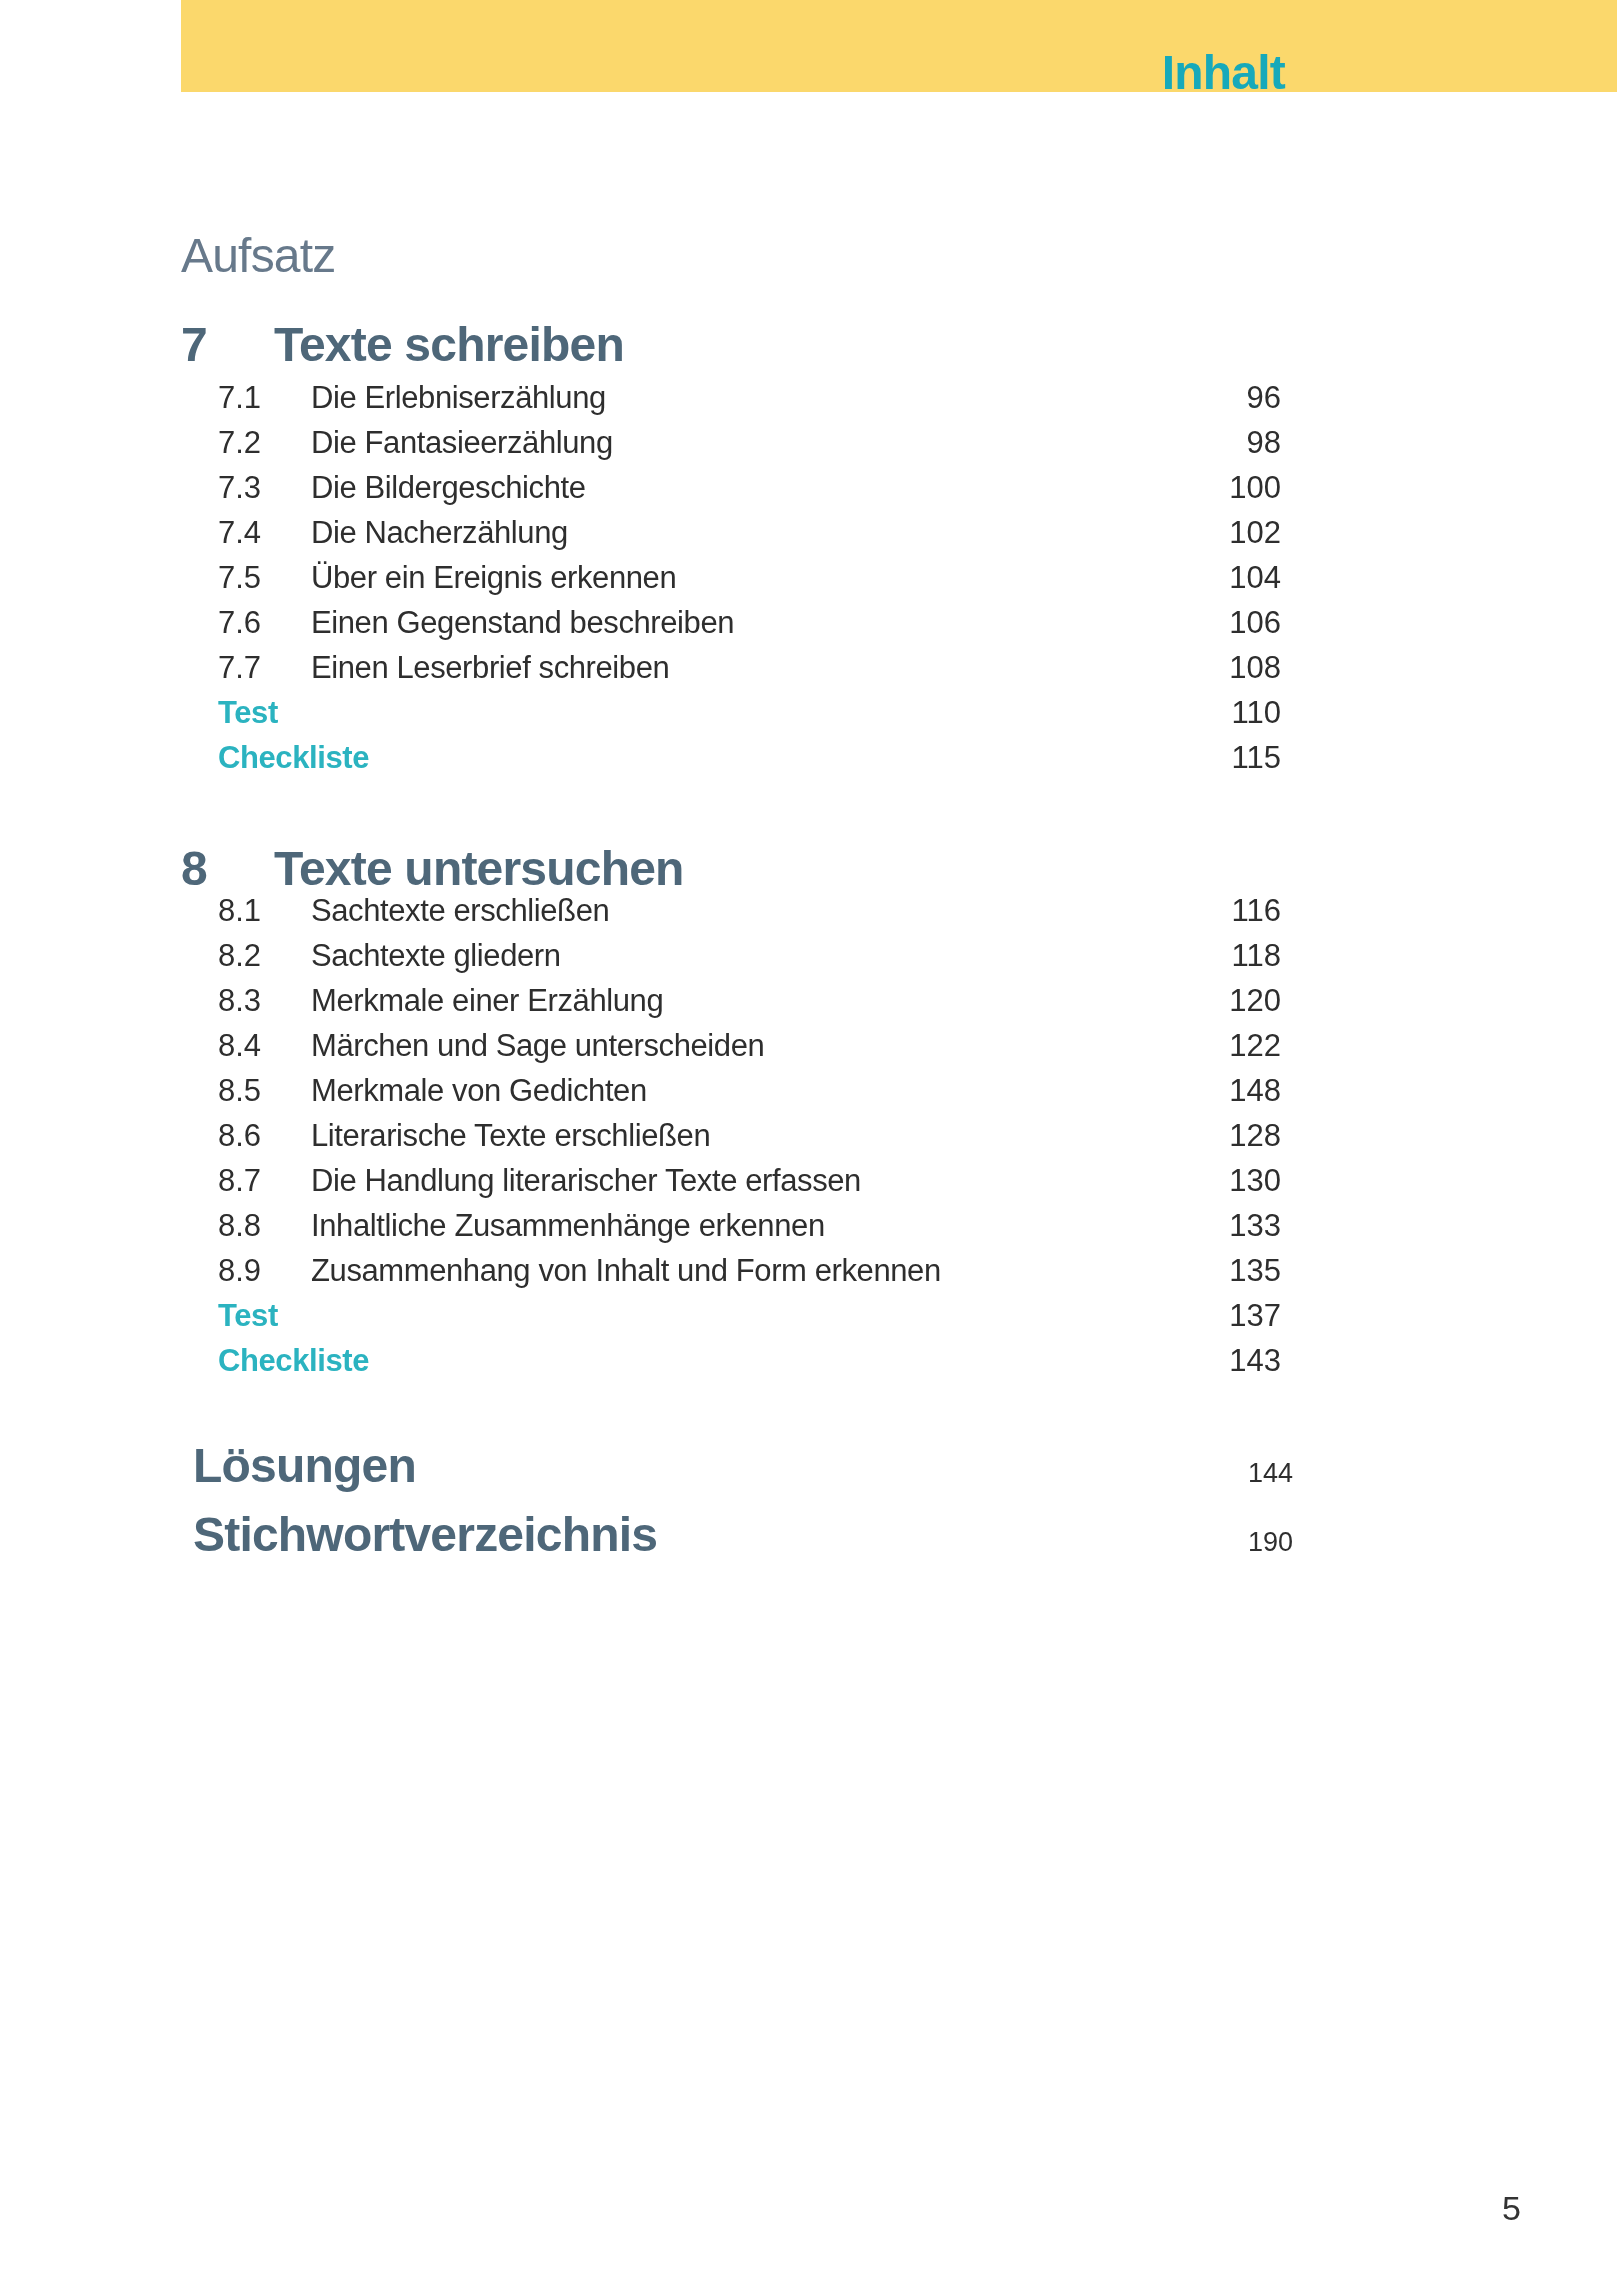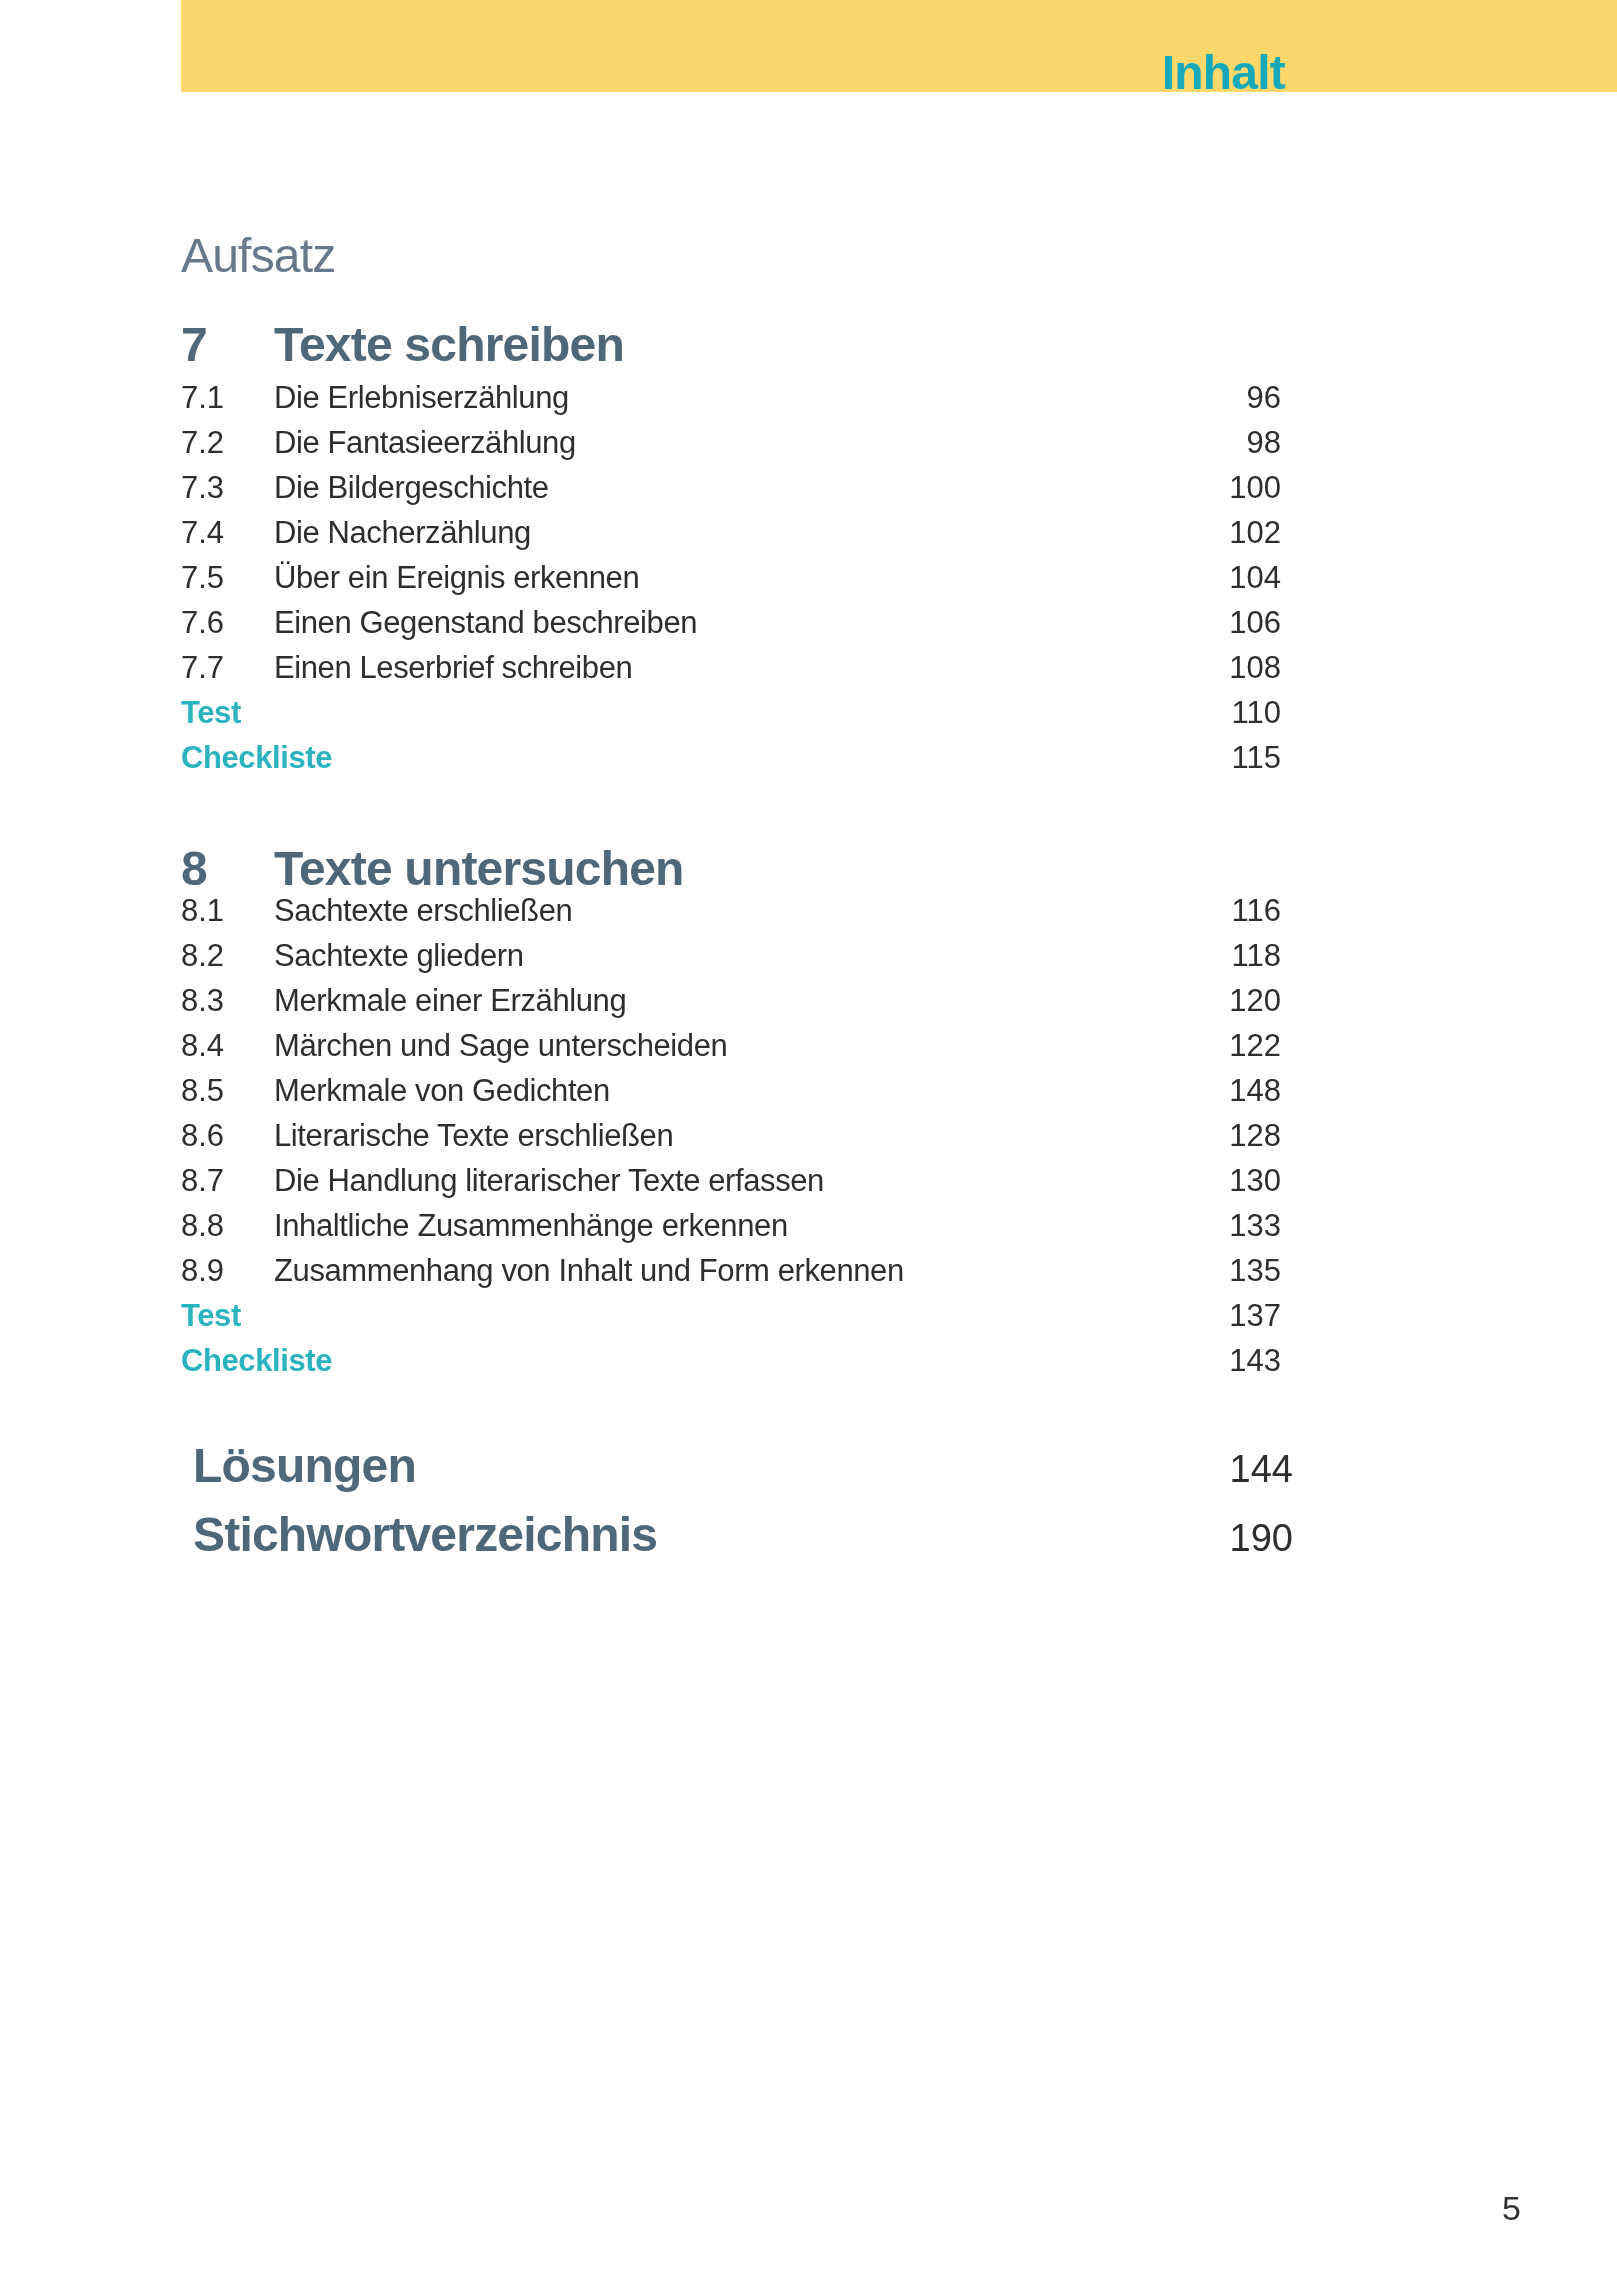--- a/index.html
+++ b/index.html
@@ -49,35 +49,36 @@
   .sh7{top:321px;}
   .sh8{top:845px;}
   
   .toc-rows{position:absolute;left:181px;width:1100px;}
   .rows7{top:375px;}
   .rows8{top:888px;}
   .toc-row{
     height:45px;display:flex;align-items:center;
     font-size:31px;line-height:31px;color:var(--ink);
     letter-spacing:-0.4px;
+    margin-left:37px;
   }
   .toc-num{width:93px;flex:0 0 93px;letter-spacing:0;}
   .toc-title{flex:1 1 auto;white-space:nowrap;}
   .toc-page{flex:0 0 auto;text-align:right;white-space:nowrap;letter-spacing:0;}
   .toc-row.accent .toc-title{font-weight:bold;color:var(--accent);}
   
   .bm{
     position:absolute;left:181px;width:1100px;
     display:flex;align-items:baseline;justify-content:space-between;margin-left:12px;
   }
   .bm-title{
     font-size:48px;font-weight:bold;line-height:48px;
     letter-spacing:-0.8px;color:var(--slate);
   }
-  .bm-page{font-size:38px;line-height:31px;color:var(--ink);}
+  .bm-page{font-size:27px;line-height:31px;color:var(--ink);}
   .bm0{top:1442px;}
   .bm1{top:1511px;}
   
   .folio{
     position:absolute;right:97px;top:2191px;
     font-size:34px;line-height:34px;color:#333333;
   }
 </style>
 </head>
 <body>

